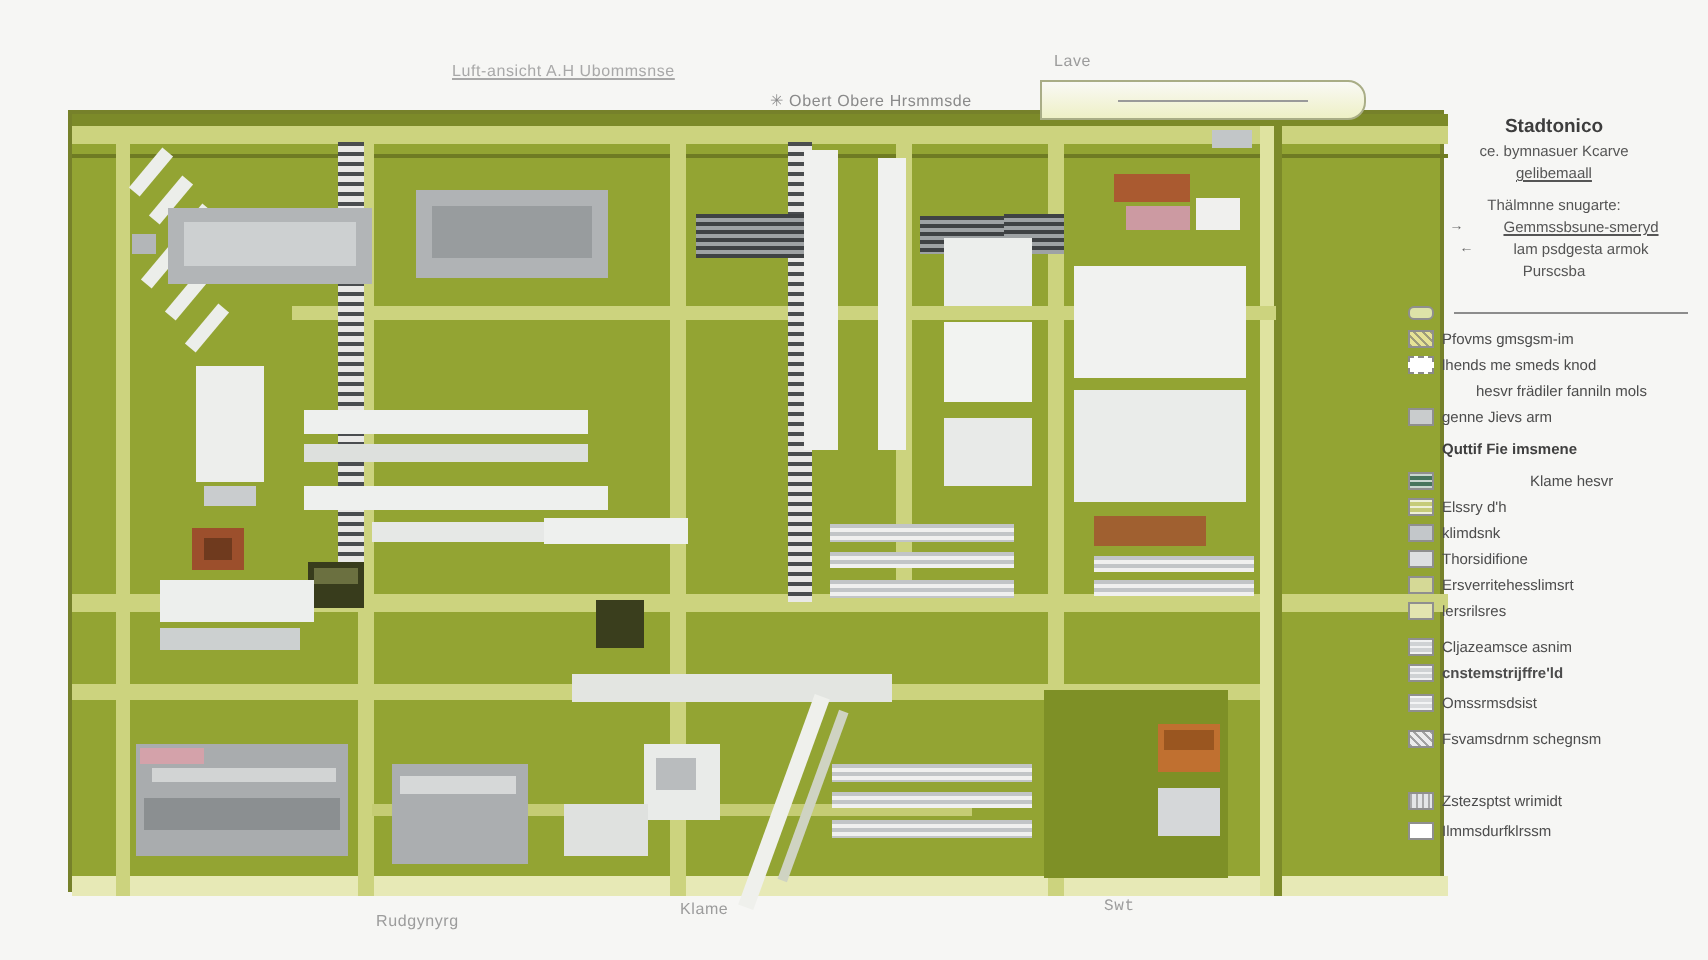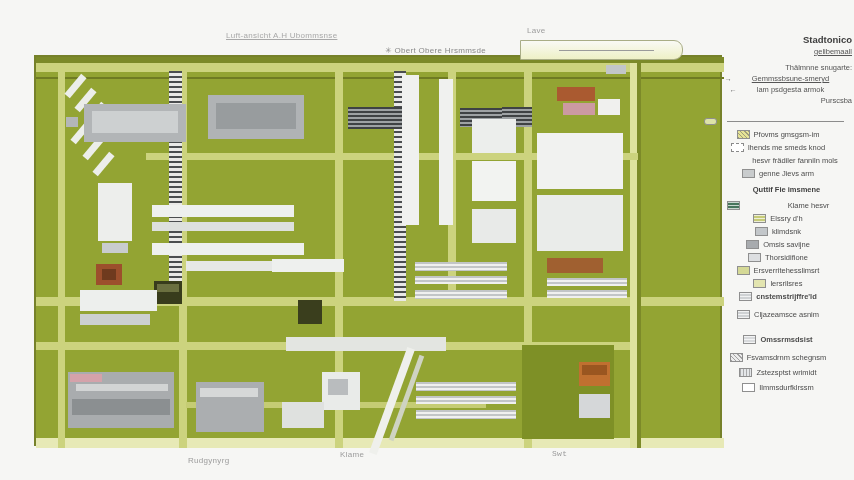--- a/index.html
+++ b/index.html
@@ -20,28 +20,28 @@
           border-radius:0 9px 9px 0;box-sizing:border-box;}
   .topbar .dash{position:absolute;left:38px;top:9px;width:95px;height:1px;background:#9a9a9a;}
 
   
   .cap{position:absolute;font-size:8px;color:#9c9c9c;letter-spacing:.3px;white-space:nowrap;}
   .cap.u{text-decoration:underline;color:#a8a8a8;}
   .cap.dk{color:#8a8a8a;}
 
   
   .legend{position:absolute;left:702px;top:34px;width:150px;color:#4a4a4a;}
-  .lg-head{text-align:right;font-size:7.5px;line-height:11px;color:#555;}
+  .lg-head{text-align:center;font-size:7.5px;line-height:11px;color:#555;margin-top:24px;}
   .lg-title{font-size:9.5px;font-weight:bold;color:#3d3d3d;line-height:12px;}
   .lg-u{text-decoration:underline;}
   .lg-nav{display:flex;align-items:center;justify-content:center;gap:20px;font-size:7.5px;line-height:11px;}
   .lg-nav .nv-ic{display:inline-block;font-size:7px;color:#666;}
   .lg-entries{margin-top:9px;}
   .lg-row{display:flex;align-items:center;gap:4px;margin:0 0 0 2px;font-size:7.5px;
-          color:#4c4c4c;min-height:13px;line-height:9px;justify-content:center;}
+          color:#4c4c4c;min-height:13px;line-height:9px;}
   .lg-row.sub{font-weight:bold;color:#3f3f3f;}
   .lg-row.bold .lg-label{font-weight:bold;}
   .lg-row.indent{padding-left:17px;}
   .lg-row.roadline::after{content:"";flex:1;height:1px;background:#8c8c8c;margin:0 8px 0 2px;}
   .sw{width:13px;height:9px;border:1px solid #8f8f8f;flex:0 0 auto;box-sizing:border-box;background:#fff;}
   .sw.stripes-h{background-image:repeating-linear-gradient(to bottom,rgba(255,255,255,.7) 0 1px,rgba(0,0,0,0) 1px 3px);}
   .sw.stripes-v{background-image:repeating-linear-gradient(to right,rgba(110,110,110,.5) 0 1px,rgba(0,0,0,0) 1px 3px);}
   .sw.hatch{background-image:repeating-linear-gradient(45deg,rgba(100,100,100,.55) 0 1px,rgba(0,0,0,0) 1px 3px);}
   .sw.dash{border:1px dashed #8a8a8a;}
   .sw.none{visibility:hidden;}
@@ -149,20 +149,21 @@
   </div>
   <div class="cap" style="left:527px;top:26px;">Lave</div>
 
   <div class="cap" style="left:188px;top:456px;">Rudgynyrg</div>
   <div class="cap" style="left:340px;top:450px;">Klame</div>
   <div class="cap" style="left:552px;top:449px;font-family:Liberation Mono, monospace;">Swt</div>
 
   <div class="legend">
     <div class="lg-head">
       <div class="lg-title">Stadtonico</div>
+      <div>ce. bymnasuer Kcarve</div>
       <div class="lg-u">gelibemaall</div>
       <div style="margin-top:5px;">Thälmnne snugarte:</div>
       <div class="lg-nav">
         <span class="nv-ic">→</span>
         <span class="lg-u">Gemmssbsune-smeryd</span>
       </div>
       <div class="lg-nav">
         <span class="nv-ic">←</span>
         <span>lam psdgesta armok</span>
       </div>
@@ -199,52 +200,48 @@
   </div>
         <div class="lg-row">
     <span class="sw stripes-h" style="background-color: rgb(198, 203, 120);"></span>
     <span class="lg-label">Elssry d'h</span>
   </div>
         <div class="lg-row">
     <span class="sw" style="background-color: rgb(195, 199, 202);"></span>
     <span class="lg-label">klimdsnk</span>
   </div>
         <div class="lg-row">
-    <span class="sw" style="background-color: rgb(168, 171, 174);"></span>
-    <span class="lg-label">Omsis savijne</span>
-  </div>
-        <div class="lg-row">
     <span class="sw" style="background-color: rgb(221, 223, 225);"></span>
     <span class="lg-label">Thorsidifione</span>
   </div>
         <div class="lg-row">
     <span class="sw" style="background-color: rgb(213, 217, 150);"></span>
     <span class="lg-label">Ersverritehesslimsrt</span>
   </div>
         <div class="lg-row">
     <span class="sw" style="background-color: rgb(227, 229, 176);"></span>
     <span class="lg-label">lersrilsres</span>
+  </div>
+        <div class="lg-row" style="margin-top: 5px;">
+    <span class="sw stripes-h" style="background-color: rgb(207, 210, 212);"></span>
+    <span class="lg-label">Cljazeamsce asnim</span>
   </div>
         <div class="lg-row bold">
     <span class="sw stripes-h" style="background-color: rgb(207, 210, 212);"></span>
     <span class="lg-label">cnstemstrijffre'ld</span>
   </div>
-        <div class="lg-row" style="margin-top: 5px;">
-    <span class="sw stripes-h" style="background-color: rgb(207, 210, 212);"></span>
-    <span class="lg-label">Cljazeamsce asnim</span>
-  </div>
-        <div class="lg-row" style="margin-top: 12px; font-weight: bold;">
+        <div class="lg-row" style="margin-top: 2px;">
     <span class="sw stripes-h" style="background-color: rgb(216, 218, 220);"></span>
     <span class="lg-label">Omssrmsdsist</span>
   </div>
         <div class="lg-row" style="margin-top: 5px;">
     <span class="sw hatch" style="background-color: rgb(236, 236, 236);"></span>
     <span class="lg-label">Fsvamsdrnm schegnsm</span>
   </div>
-        <div class="lg-row" style="margin-top: 2px;">
+        <div class="lg-row" style="margin-top: 18px;">
     <span class="sw stripes-v" style="background-color: rgb(228, 230, 232);"></span>
     <span class="lg-label">Zstezsptst wrimidt</span>
   </div>
         <div class="lg-row" style="margin-top: 2px;">
     <span class="sw" style="background-color: rgb(255, 255, 255);"></span>
     <span class="lg-label">Ilmmsdurfklrssm</span>
   </div>
       </div>
   </div>
 

